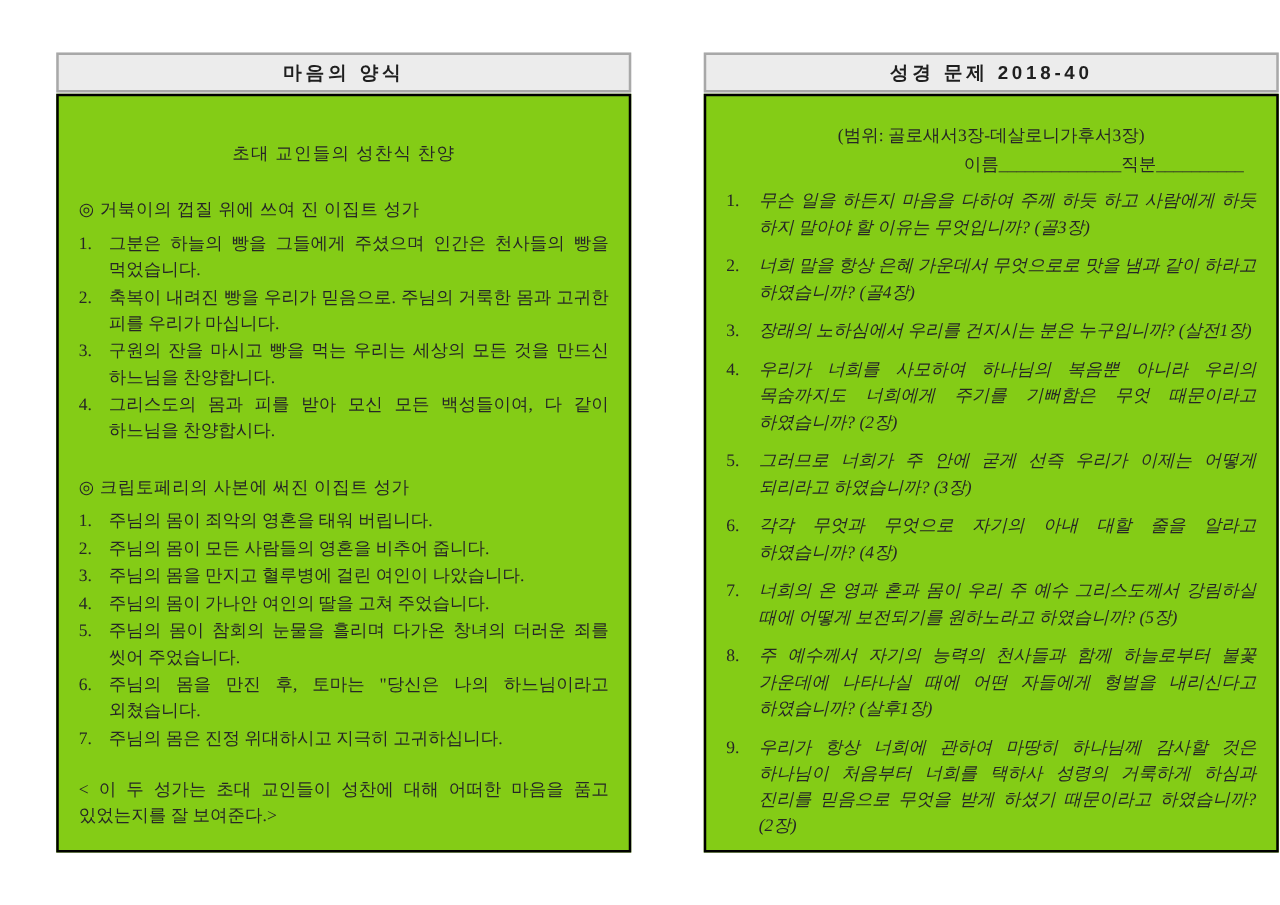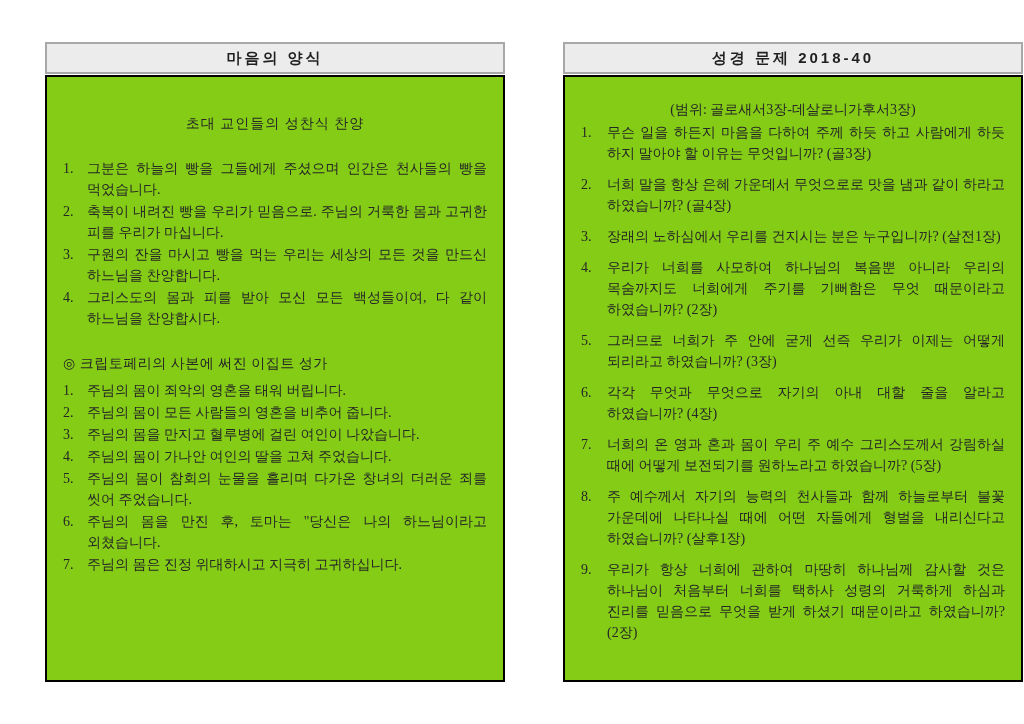--- a/index.html
+++ b/index.html
@@ -60,30 +60,31 @@
     text-align:center;
     margin:12px 0 2px 0;
   }
   .name-line{
     text-align:right;
     padding-right:10px;
     margin:0 0 8px 0;
   }
   .q{display:flex;margin:0 0 10px 0;}
   .q .no{flex:0 0 26px;}
-  .q .tx{flex:1 1 auto;text-align:justify;word-break:keep-all;}
+  .q .tx{flex:1 1 auto;text-align:justify;word-break:keep-all;font-style:italic;}
 </style>
 </head>
 <body>
 
 <div class="page left">
   <div class="titlebar">마음의 양식</div>
   <div class="pagebody">
     <div class="subtitle">초대 교인들의 성찬식 찬양</div>
 
+    <div class="sect-heading">◎ 거북이의 껍질 위에 쓰여 진 이집트 성가</div>
     <div class="li">
       <span class="no">1.</span>
       <span class="tx">그분은 하늘의 빵을 그들에게 주셨으며 인간은 천사들의 빵을 먹었습니다.</span>
     </div>
     <div class="li">
       <span class="no">2.</span>
       <span class="tx">축복이 내려진 빵을 우리가 믿음으로. 주님의 거룩한 몸과 고귀한 피를 우리가 마십니다.</span>
     </div>
     <div class="li">
       <span class="no">3.</span>
@@ -117,27 +118,29 @@
     </div>
     <div class="li">
       <span class="no">6.</span>
       <span class="tx">주님의 몸을 만진 후, 토마는 "당신은 나의 하느님이라고 외쳤습니다.</span>
     </div>
     <div class="li">
       <span class="no">7.</span>
       <span class="tx">주님의 몸은 진정 위대하시고 지극히 고귀하십니다.</span>
     </div>
 
+    <div class="note">&lt; 이 두 성가는 초대 교인들이 성찬에 대해 어떠한 마음을 품고 있었는지를 잘 보여준다.&gt;</div>
   </div>
 </div>
 
 <div class="page right">
   <div class="titlebar">성경 문제 2018-40</div>
   <div class="pagebody">
     <div class="range-line">(범위: 골로새서3장-데살로니가후서3장)</div>
+    <div class="name-line">이름______________직분__________</div>
 
     <div class="q">
       <span class="no">1.</span>
       <span class="tx">무슨 일을 하든지 마음을 다하여 주께 하듯 하고 사람에게 하듯 하지 말아야 할 이유는 무엇입니까? (골3장)</span>
     </div>
     <div class="q">
       <span class="no">2.</span>
       <span class="tx">너희 말을 항상 은혜 가운데서 무엇으로로 맛을 냄과 같이 하라고 하였습니까? (골4장)</span>
     </div>
     <div class="q">

